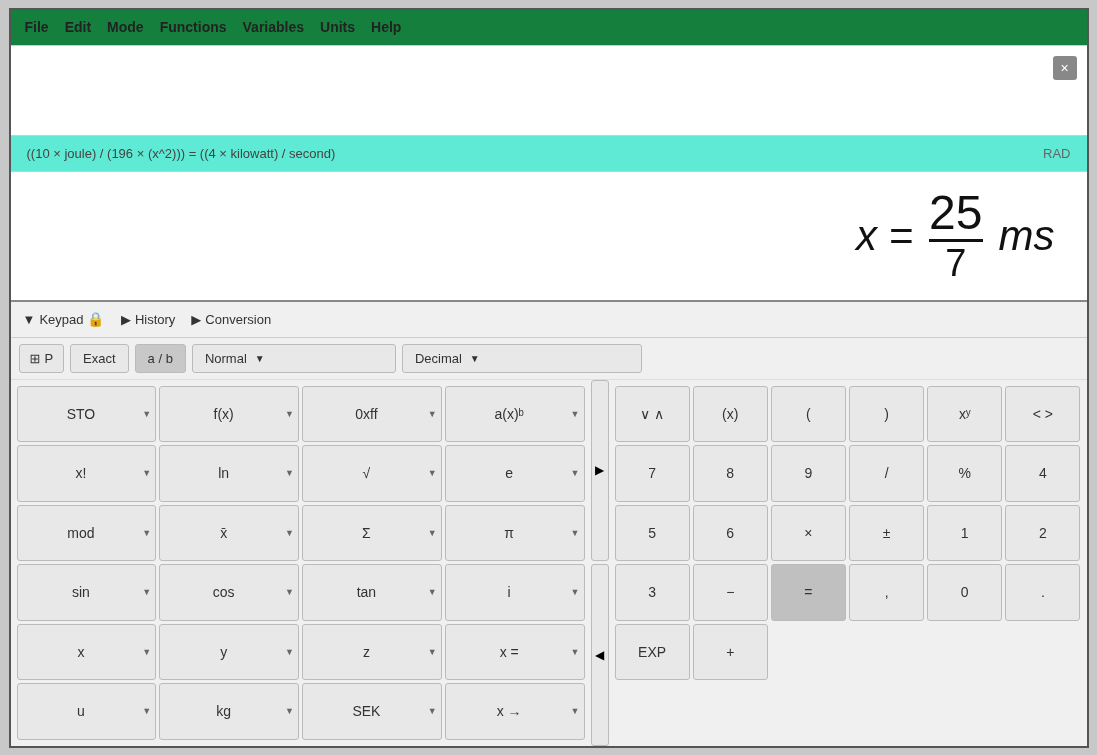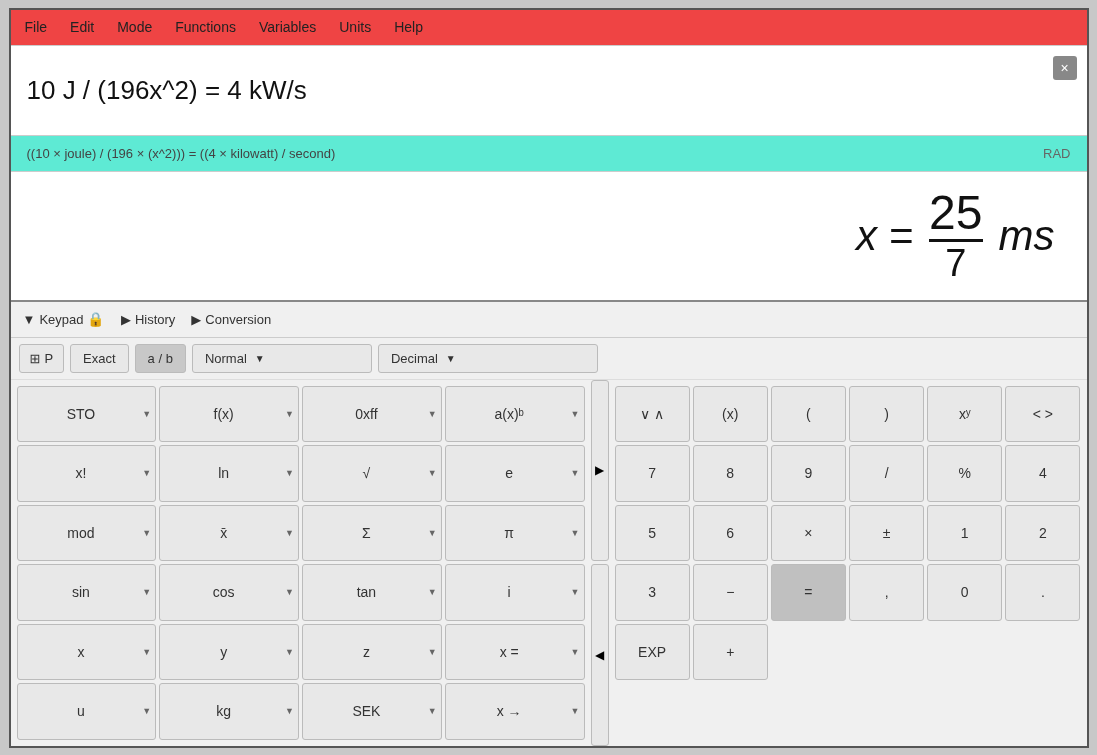--- a/index.html
+++ b/index.html
@@ -15,27 +15,28 @@
     .app-window {
       width: 1080px;
       height: 740px;
       background: #f0f0f0;
       border: 2px solid #555;
       display: flex;
       flex-direction: column;
     }
     
     .menu-bar {
-      background: #ef4444;
+      background: #15803d;
       border-bottom: 1px solid #ccc;
       display: flex;
       align-items: center;
       padding: 4px 8px;
-      gap: 11px;
+      gap: 4px;
       height: 36px;
+      font-weight: bold;
     }
     .menu-item {
       font-size: 14px;
       color: #222;
       cursor: pointer;
       padding: 2px 6px;
       border-radius: 3px;
     }
 
     
@@ -200,22 +201,22 @@
       font-size: 13px;
       border: 1px solid #bbb;
       background: #e8e8e8;
       border-radius: 3px;
       cursor: pointer;
       color: #333;
       display: flex;
       align-items: center;
       gap: 8px;
     }
-    .mode-dropdown.wide { width: 180px; }
-    .mode-dropdown.wider { width: 220px; }
+    .mode-dropdown.wide { width: 204px; }
+    .mode-dropdown.wider { width: 240px; }
     .dropdown-arrow { font-size: 10px; }
 
     
     .button-area {
       display: flex;
       flex: 1;
       gap: 0;
     }
     .left-buttons {
       display: grid;
@@ -287,21 +288,20 @@
   <span class="menu-item">File</span>
       <span class="menu-item">Edit</span>
       <span class="menu-item">Mode</span>
       <span class="menu-item">Functions</span>
       <span class="menu-item">Variables</span>
       <span class="menu-item">Units</span>
       <span class="menu-item">Help</span>
     </div>
 
   <div class="input-area">
-    <div class="input-expression">10 J / (196x^2) = 4 kW/s</div>
     <button class="clear-btn">×</button>
   </div>
 
   <div class="parsed-area">
     <span class="parsed-text">((10 × joule) / (196 × (x^2))) = ((4 × kilowatt) / second)</span>
     <span class="rad-label">RAD</span>
   </div>
 
   <div class="result-area">
     <div class="result-expr">

